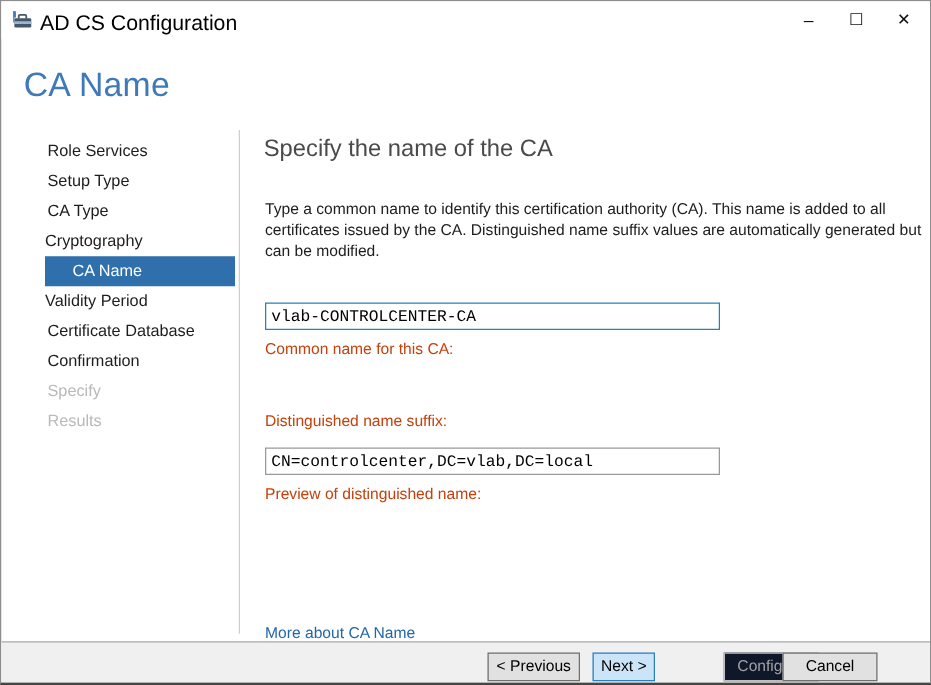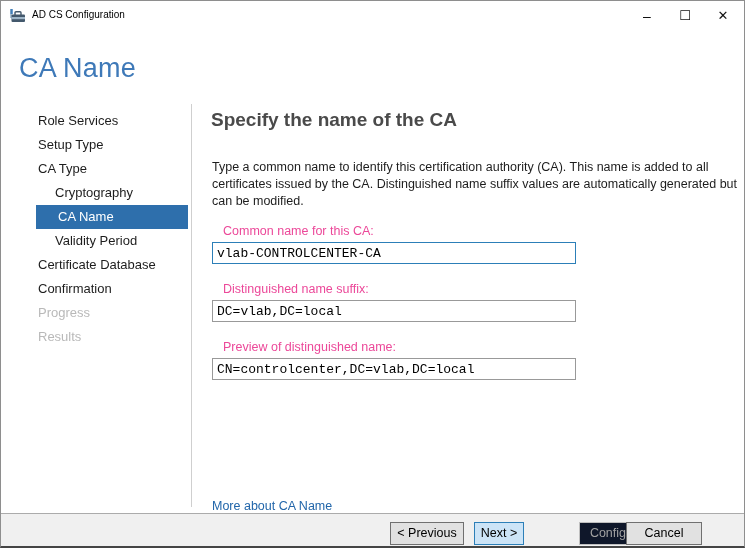--- a/index.html
+++ b/index.html
@@ -5,44 +5,44 @@
   * { margin:0; padding:0; box-sizing:border-box; }
   html,body { background:#d0d0d0; font-family:"Liberation Sans","DejaVu Sans",sans-serif; }
   .window {
     position:relative; width:745px; height:548px; background:#ffffff;
     border:1px solid #8e8e8e; border-bottom:2px solid #454545; overflow:hidden;
     color:#1a1a1a;
   }
   
   .titlebar { position:absolute; top:0; left:0; right:0; height:30px; background:#ffffff; }
   .titlebar .app-icon { position:absolute; left:9px; top:7px; width:16px; height:16px; }
-  .titlebar .title { position:absolute; left:31px; top:8px; font-size:10px; color:#000; }
+  .titlebar .title { position:absolute; left:31px; top:8px; font-size:17px; color:#000; }
   .winctl { position:absolute; top:0; width:34px; height:30px; text-align:center;
             line-height:30px; font-size:12px; color:#111; cursor:default; }
   .winctl.min { right:80px; font-size:14px; }
   .winctl.max { right:42px; font-size:13px; }
   .winctl.cls { right:4px; font-size:13px; }
   
   .page-title { position:absolute; left:18px; top:52px; font-size:27px; font-weight:300;
                 color:#3e79b8; letter-spacing:0.2px; }
   
   .sidebar { position:absolute; left:0; top:108px; width:190px; }
   .nav-item { height:24px; line-height:24px; font-size:13px; color:#1d1d1d;
               padding-left:37px; white-space:nowrap; cursor:default; }
-  .nav-item.sub { padding-left:54px; }
+  .nav-item.sub { padding-left:35px; }
   .nav-item.disabled { color:#b9b9b9; }
   .nav-item.selected { background:#2e6fac; color:#ffffff; margin-left:35px;
                        padding-left:22px; width:152px; }
   .divider-v { position:absolute; left:190px; top:103px; width:1px; height:403px; background:#cfcfcf; }
   
   .content-heading { position:absolute; left:210px; top:108px; font-size:19px;
-                     font-weight:700; color:#4a4a4a; }
+                     font-weight:400; color:#4a4a4a; }
   .content-desc { position:absolute; left:211px; top:158px; width:534px; max-width:534px;
                   font-size:12.5px; line-height:17px; color:#1d1d1d; }
-  .field-label { position:absolute; left:222px; font-size:12.5px; color:#ec4899; }
+  .field-label { position:absolute; left:211px; font-size:12.5px; color:#c2410c;margin-top:48px; }
   .lbl-1 { top:223px; } .lbl-2 { top:281px;text-align:right; } .lbl-3 { top:339px; }
   .text-input { position:absolute; left:211px; width:364px; height:22px;
                 border:1px solid #999999; background:#ffffff; font-size:13px;
                 font-family:Liberation Mono, monospace;
                 padding:0 4px; color:#000; outline:none; }
   .inp-1 { top:241px; border-color:#2c7fb8; }
   .inp-2 { top:299px; }
   .inp-3 { top:357px; }
   .more-link { position:absolute; left:211px; top:498px; font-size:12.5px;
                color:#2266aa; text-decoration:none; cursor:pointer; }
@@ -80,33 +80,32 @@
 
   <div class="sidebar">
     <div class="nav-item">Role Services</div>
     <div class="nav-item">Setup Type</div>
     <div class="nav-item">CA Type</div>
     <div class="nav-item sub">Cryptography</div>
     <div class="nav-item sub selected">CA Name</div>
     <div class="nav-item sub">Validity Period</div>
     <div class="nav-item">Certificate Database</div>
     <div class="nav-item">Confirmation</div>
-    <div class="nav-item disabled">Progress</div>
+    <div class="nav-item disabled">Specify</div>
     <div class="nav-item disabled">Results</div>
   </div>
   <div class="divider-v"></div>
 
   <div class="content-heading">Specify the name of the CA</div>
   <div class="content-desc">Type a common name to identify this certification authority (CA). This name is added to all certificates issued by the CA. Distinguished name suffix values are automatically generated but can be modified.</div>
 
   <div class="field-label lbl-1">Common name for this CA:</div>
   <input class="text-input inp-1" type="text" value="vlab-CONTROLCENTER-CA" style="">
 
   <div class="field-label lbl-2">Distinguished name suffix:</div>
-  <input class="text-input inp-2" type="text" value="DC=vlab,DC=local" style="">
 
   <div class="field-label lbl-3">Preview of distinguished name:</div>
   <input class="text-input inp-3" type="text" value="CN=controlcenter,DC=vlab,DC=local" style="">
 
   <a class="more-link">More about CA Name</a>
 
   <div class="footer">
     <button class="btn btn-previous">&lt; Previous</button>
     <button class="btn btn-next">Next &gt;</button>
     <button class="btn btn-configure">Configure</button>

